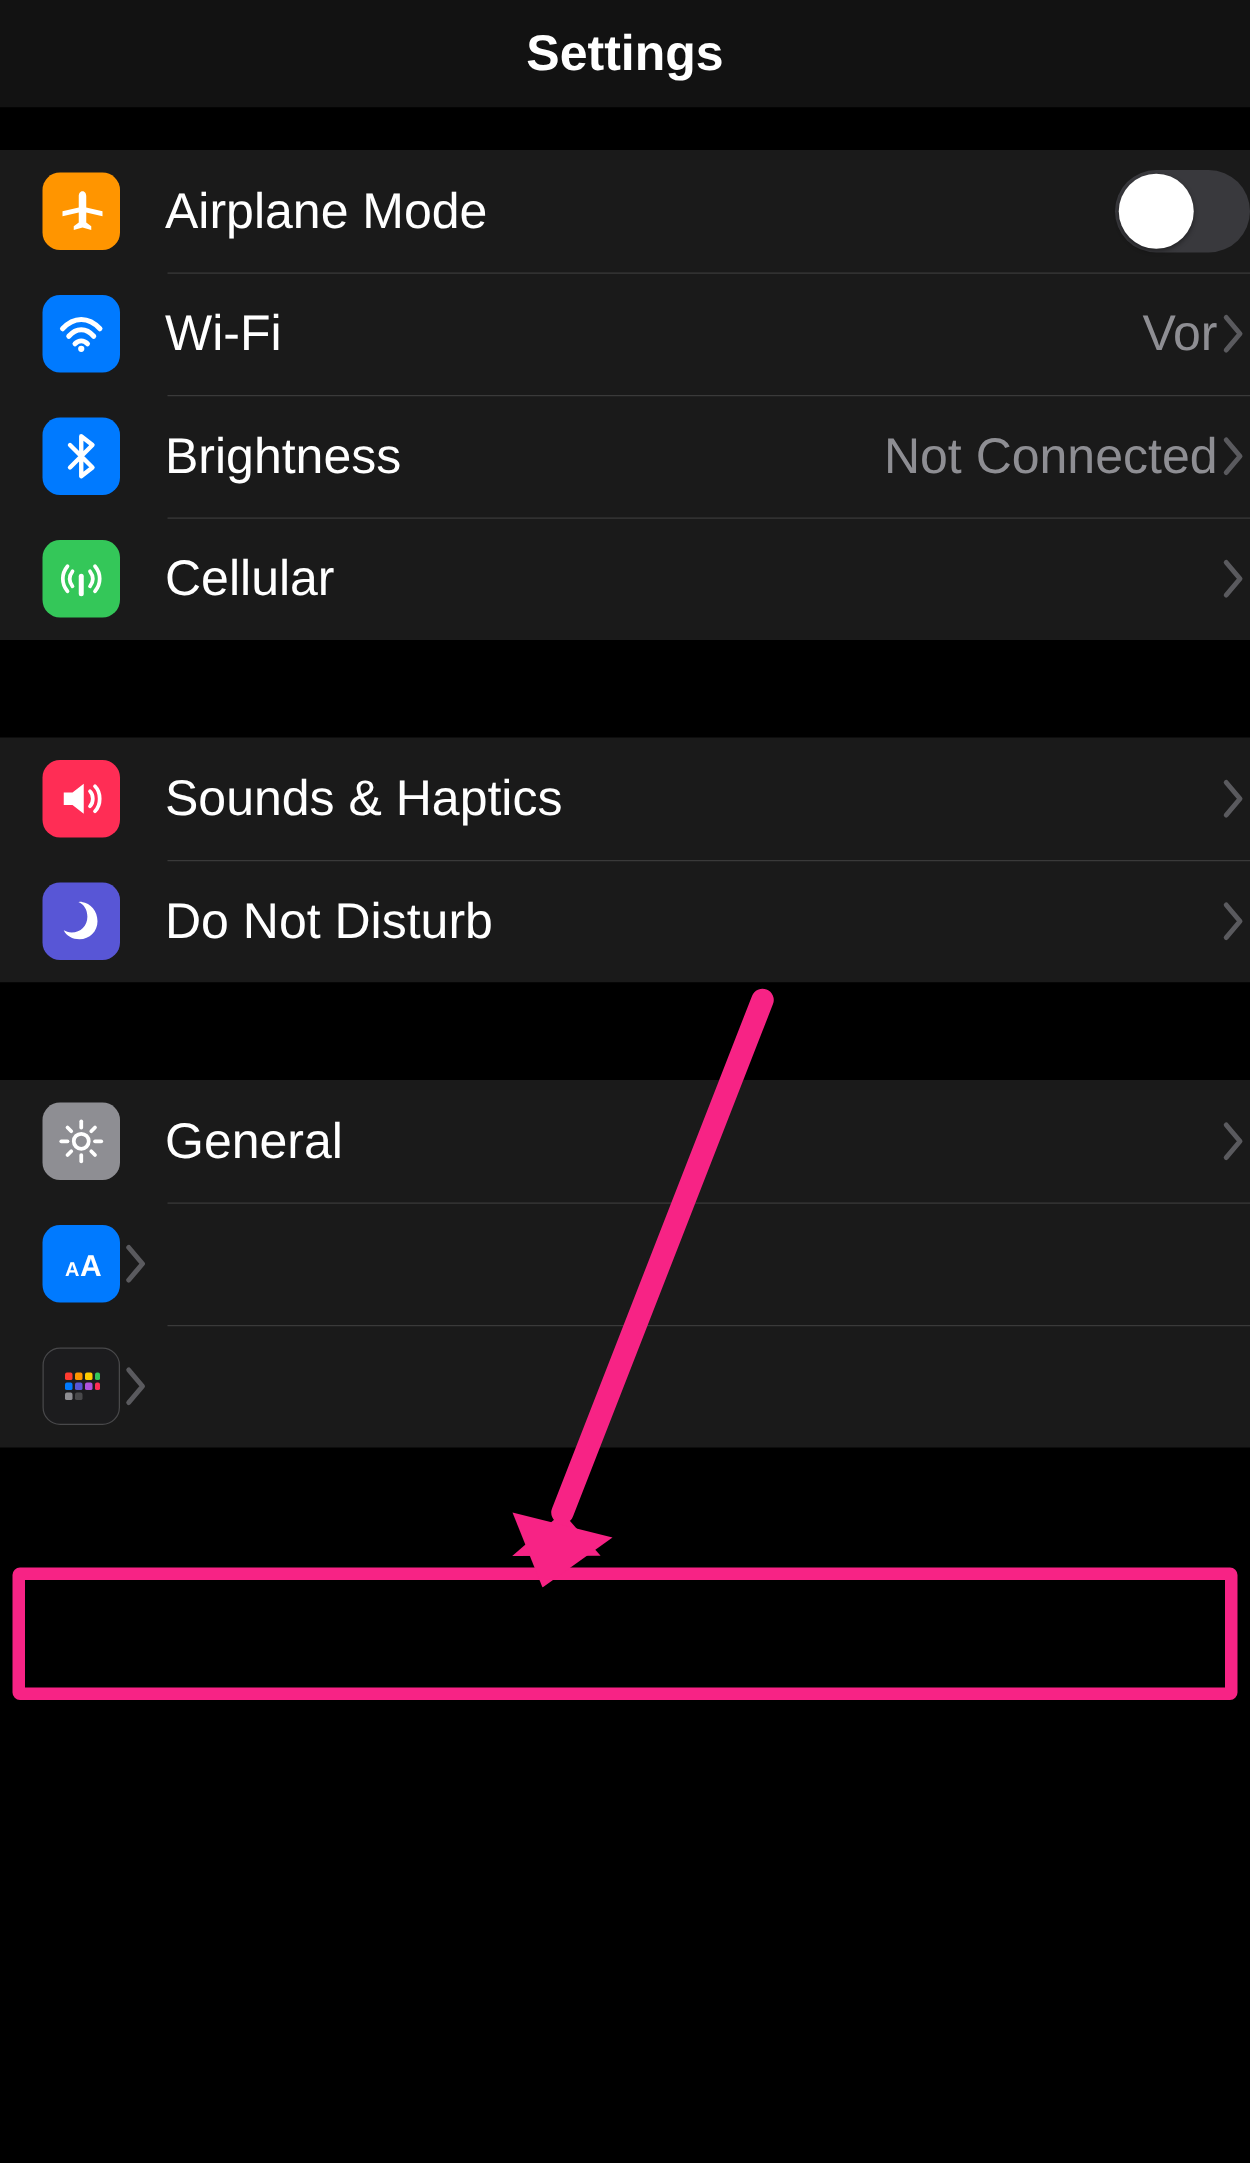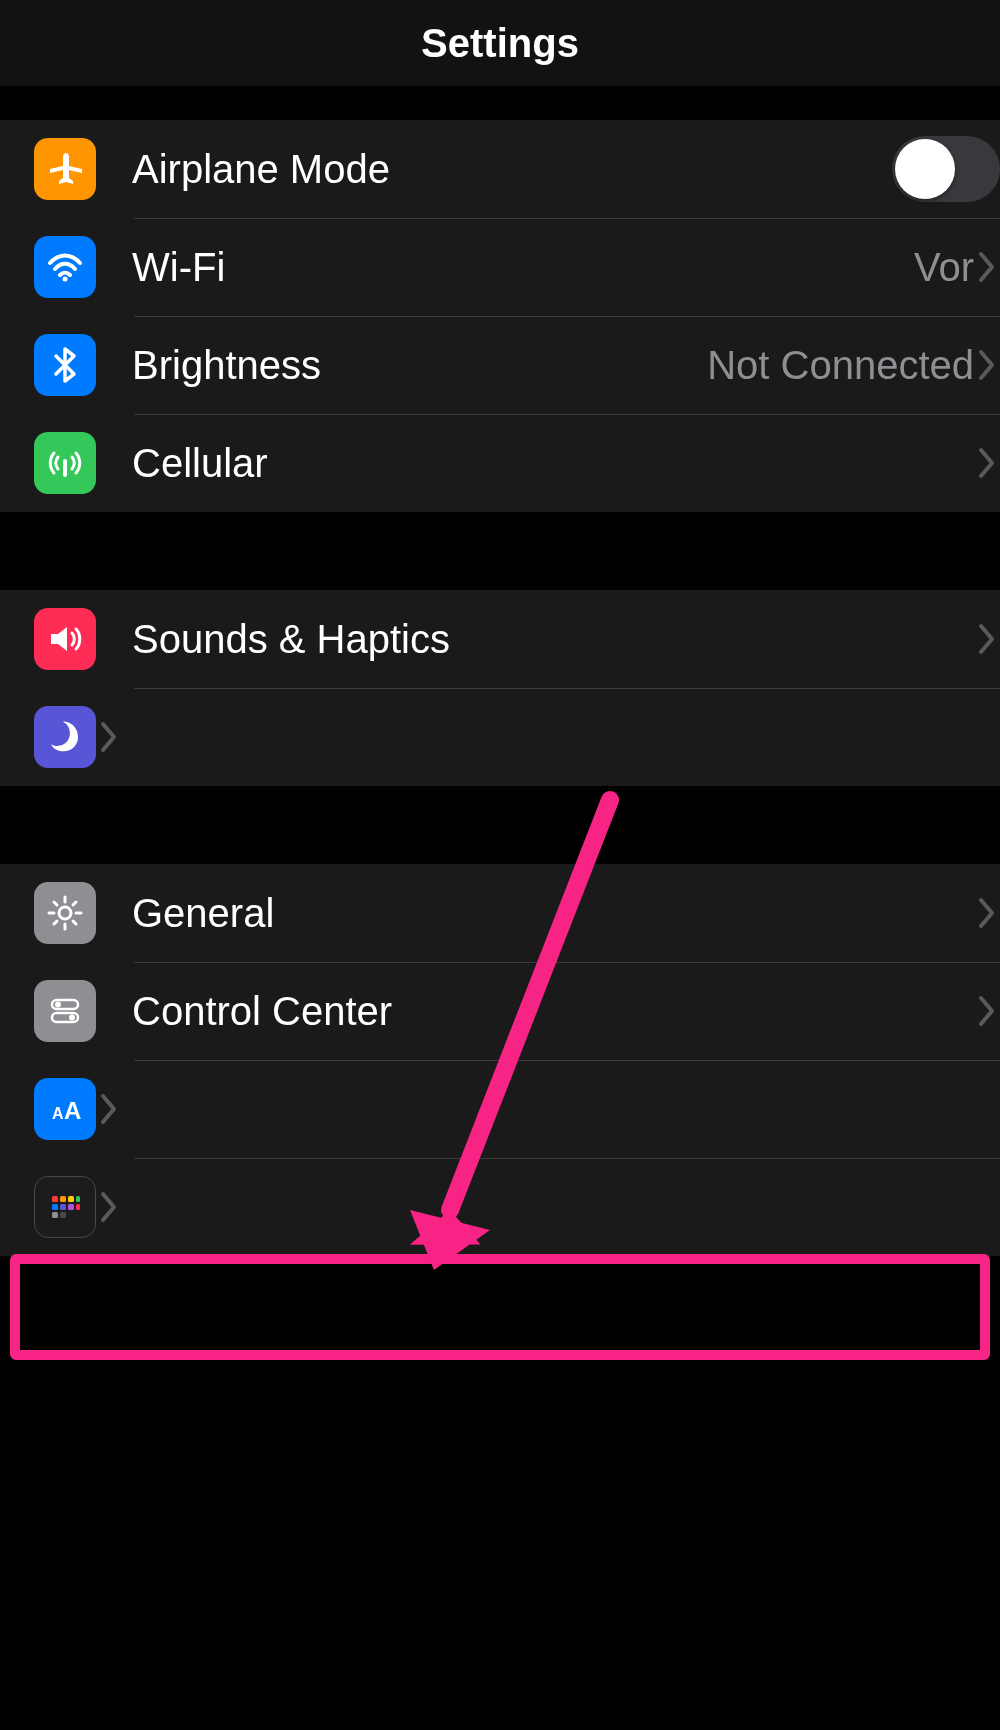--- a/index.html
+++ b/index.html
@@ -197,20 +197,21 @@
           </svg>
         </span>
     </div>
 
     <div class="row">
       <div class="icon-wrap bg-indigo">
         <svg viewBox="0 0 40 40">
             <path fill="#fff" d="M26 6c-1 0-2 0-3 .3 5 2 8 7 8 13 0 8-6 14-14 14-3 0-5-1-7-2 2 5 8 8 14 8 9 0 16-7 16-16 0-9-6-16-14-17z" transform="translate(-3 -1) scale(0.9)"></path>
           </svg>
       </div>
+      <span class="label">Do Not Disturb</span>
       <span class="chevron">
           <svg viewBox="0 0 18 32">
             <path d="M3 3l11 13L3 29"></path>
           </svg>
         </span>
     </div>
 
   </div>
 
   <div class="spacer-large"></div>
@@ -234,36 +235,20 @@
           </svg>
       </div>
       <span class="label">General</span>
       <span class="chevron">
           <svg viewBox="0 0 18 32">
             <path d="M3 3l11 13L3 29"></path>
           </svg>
         </span>
     </div>
 
-    <div class="row">
-      <div class="icon-wrap bg-gray">
-        <svg viewBox="0 0 40 40">
-          <rect x="7" y="9" width="26" height="9" rx="4.5" fill="none" stroke="#fff" stroke-width="2.5"></rect>
-            <circle cx="13" cy="13.5" r="3" fill="#fff"></circle>
-          <rect x="7" y="22" width="26" height="9" rx="4.5" fill="none" stroke="#fff" stroke-width="2.5"></rect>
-            <circle cx="27" cy="26.5" r="3" fill="#fff"></circle>
-        </svg>
-      </div>
-      <span class="label">Control Center</span>
-      <span class="chevron">
-          <svg viewBox="0 0 18 32">
-            <path d="M3 3l11 13L3 29"></path>
-          </svg>
-        </span>
-    </div>
 
     <div class="row">
       <div class="icon-wrap bg-blue">
         <svg viewBox="0 0 40 40">
             <text x="7" y="30" font-size="16" font-weight="700" fill="#fff" font-family="Arial">A</text>
             <text x="19" y="30" font-size="24" font-weight="700" fill="#fff" font-family="Arial">A</text>
           </svg>
       </div>
       <span class="chevron">
           <svg viewBox="0 0 18 32">

